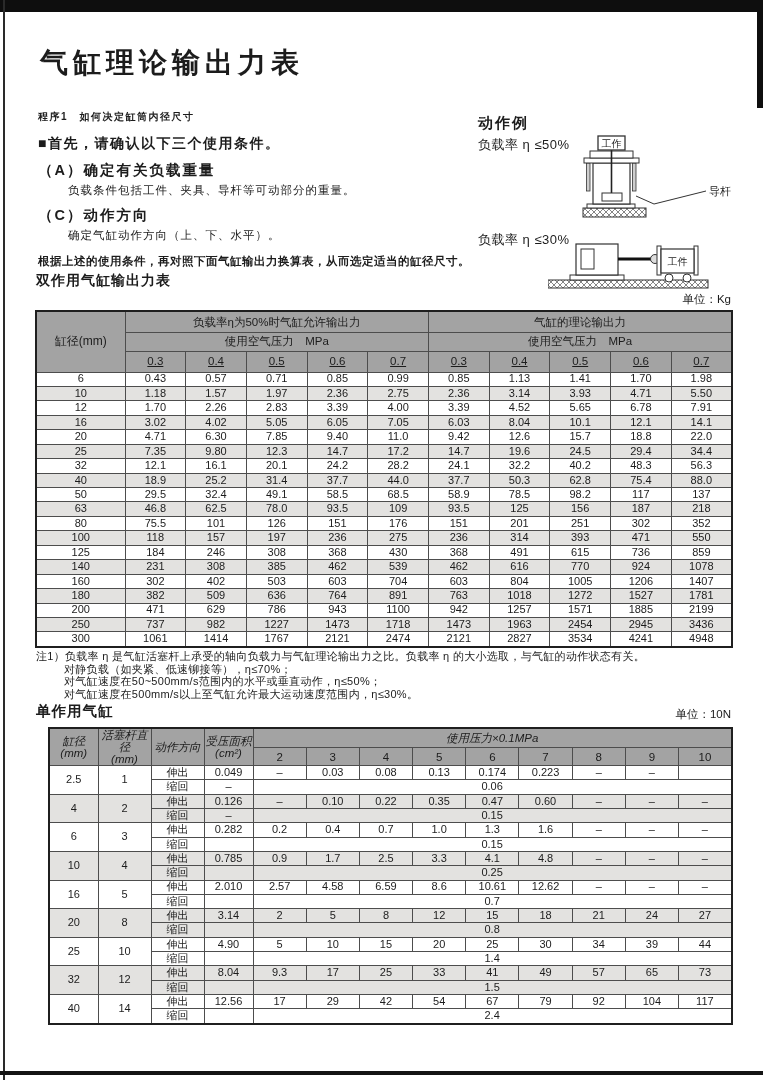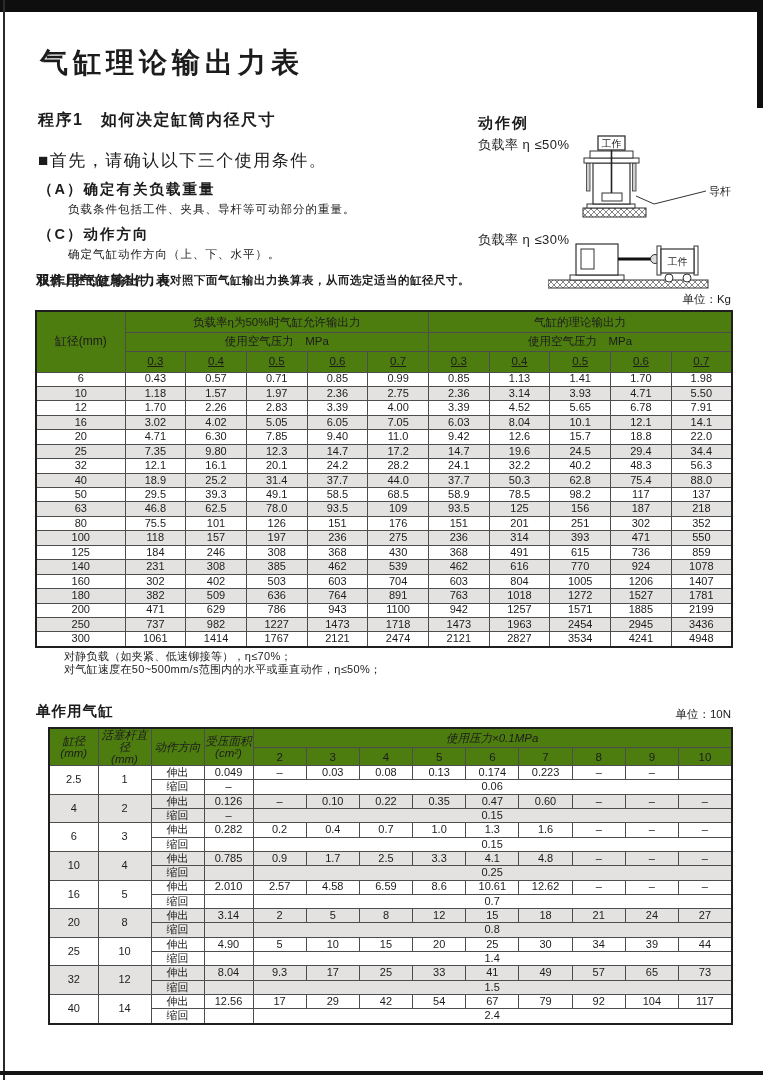--- a/index.html
+++ b/index.html
@@ -11,22 +11,22 @@
   
   .edge-top{position:absolute;left:0;top:0;width:763px;height:12px;background:#0e0e0e;}
   .edge-left{position:absolute;left:3px;top:0;width:2px;height:1080px;background:#2a2a2a;}
   .edge-bottom{position:absolute;left:0;top:1071px;width:763px;height:4px;background:#141414;}
   .edge-right{position:absolute;left:757px;top:0;width:6px;height:108px;background:#0e0e0e;}
 
   .page-title{position:absolute;left:40px;top:44px;font-size:28px;font-weight:bold;letter-spacing:5px;}
 
   
   .proc{position:absolute;left:38px;top:110px;width:450px;}
-  .proc-heading{font-size:16px;font-weight:bold;letter-spacing:1.5px;}
-  .proc-intro{font-size:17px;font-weight:normal;letter-spacing:1.5px;margin-top:18px;}
+  .proc-heading{font-size:10px;font-weight:bold;letter-spacing:1.5px;}
+  .proc-intro{font-size:14px;font-weight:bold;letter-spacing:1.5px;margin-top:11px;}
   .proc-item{margin-top:8px;}
   .proc-item-label{font-size:14.5px;font-weight:bold;letter-spacing:2px;}
   .proc-item-desc{font-size:11.5px;letter-spacing:1px;margin:3px 0 0 30px;}
   .proc-conclusion{font-size:11.5px;font-weight:bold;letter-spacing:0.5px;margin-top:11px;}
 
   
   .action{position:absolute;left:478px;top:114px;width:282px;height:185px;}
   .action-heading{font-size:15px;font-weight:bold;letter-spacing:2px;}
   .action-label{position:absolute;left:0;font-size:13px;letter-spacing:0.5px;}
   .label-50{top:22px;}
@@ -42,21 +42,21 @@
   .cap1{left:36px;top:272px;}
   .unit1{right:32px;top:292px;}
   .cap2{left:36px;top:702px;font-size:14.5px;}
   .unit2{right:32px;top:707px;}
 
   
   table{border-collapse:collapse;table-layout:fixed;position:absolute;
         border:2px solid #1f1f1f;}
   th,td{border:1px solid #4d4d4d;text-align:center;vertical-align:middle;
         padding:0 1px;font-size:11px;line-height:1.05;font-weight:normal;}
-  thead th{background:#4d7c0f;font-size:11.5px;}
+  thead th{background:#a3a3a3;font-size:11.5px;}
   tr.stripe td{background:#e3e2e0;}
   .pre{white-space:pre-line;}
   .t1{left:35px;top:310px;width:696px;height:338px;}
   .t1 thead tr.r1{height:21px;}
   .t1 thead tr.r2{height:19px;}
   .t1 thead tr.r3{height:21px;text-decoration:underline;}
   .t2{left:48px;top:727px;width:683px;height:295px;}
   .t2 thead tr.r1{height:18px;font-style:italic;}
   .t2 thead tr.r2{height:17px;}
 
@@ -272,21 +272,21 @@
         <td>44.0</td>
         <td>37.7</td>
         <td>50.3</td>
         <td>62.8</td>
         <td>75.4</td>
         <td>88.0</td>
       </tr>
       <tr>
         <td>50</td>
         <td>29.5</td>
-        <td>39.3</td>
+        <td>32.4</td>
         <td>49.1</td>
         <td>58.5</td>
         <td>68.5</td>
         <td>58.9</td>
         <td>78.5</td>
         <td>98.2</td>
         <td>117</td>
         <td>137</td>
       </tr>
       <tr class="stripe">
@@ -416,22 +416,24 @@
         <td>2121</td>
         <td>2827</td>
         <td>3534</td>
         <td>4241</td>
         <td>4948</td>
       </tr>
     </tbody>
 </table>
 
 <div class="notes">
+  <div>注1）负载率 η 是气缸活塞杆上承受的轴向负载力与气缸理论输出力之比。负载率 η 的大小选取，与气缸的动作状态有关。</div>
   <div class="nd">对静负载（如夹紧、低速铆接等），η≤70%；</div>
   <div class="nd">对气缸速度在50~500mm/s范围内的水平或垂直动作，η≤50%；</div>
+  <div class="nd">对气缸速度在500mm/s以上至气缸允许最大运动速度范围内，η≤30%。</div>
 </div>
 
 <div class="tbl-caption cap2">单作用气缸</div>
 <div class="tbl-unit unit2">单位：10N</div>
 
 <table class="t2">
   <colgroup>
     <col style="width:49px">
     <col style="width:53px">
     <col style="width:53px">

